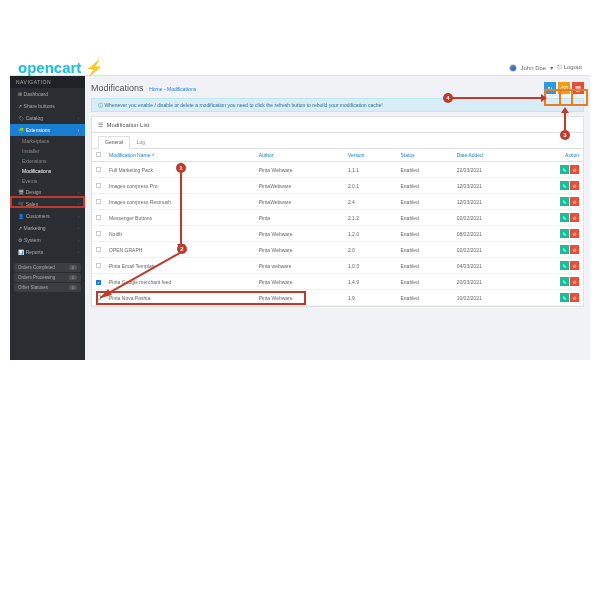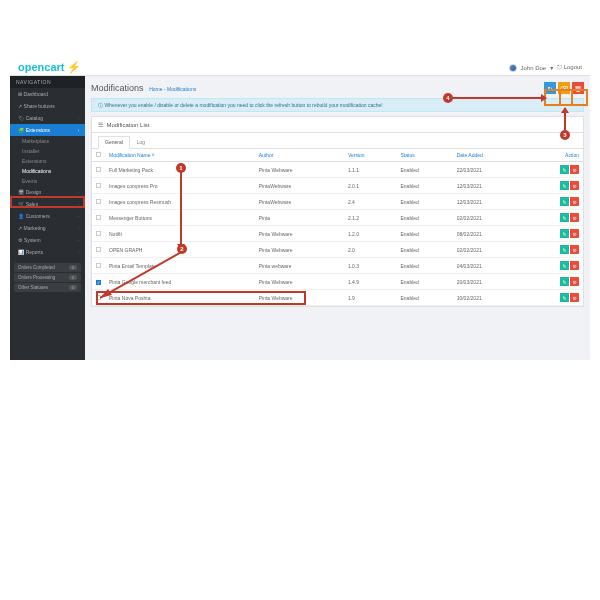--- a/index.html
+++ b/index.html
@@ -1,19 +1,19 @@
 <!DOCTYPE html>
 <html><head>
 <meta charset="utf-8">
 <style>
 *{margin:0;padding:0;box-sizing:border-box;font-family:Arial,Helvetica,sans-serif}
 body{background:#fff;width:600px;height:600px;overflow:hidden;position:relative}
 .frame{position:absolute;top:60px;left:10px;width:580px;height:300px;background:#f5f5f5;font-size:6px}
 .hdr{height:16px;background:#fff;border-bottom:1px solid #e0e0e0;display:flex;align-items:center;padding:0 8px;justify-content:space-between}
-.logo{color:#19c0e0;font-weight:bold;font-size:11px}
+.logo{color:#19c0e0;font-weight:bold;font-size:15px}
 .user{display:flex;align-items:center;gap:4px;color:#666}
 .avatar{width:8px;height:8px;border-radius:50%;background:linear-gradient(135deg,#4a90d9,#2c5aa0);border:1px solid #ccc}
 .logout{color:#666}
 .body{display:flex;height:284px}
 .sb{width:75px;background:#2a2e33;color:#aaa;font-size:5px}
 .sb-h{background:#1e2126;padding:3px 6px;font-size:5px;letter-spacing:0.5px}
 .sb-i{padding:3px 6px;display:flex;align-items:center;gap:3px;border-left:2px solid transparent;justify-content:space-between}
 .sb-i.on{background:#1a7fd4;color:#fff}
 .sb-i .ar{color:#666;font-size:4px}
 .sb-s{padding:2px 6px 2px 12px;color:#888;font-size:5px}

